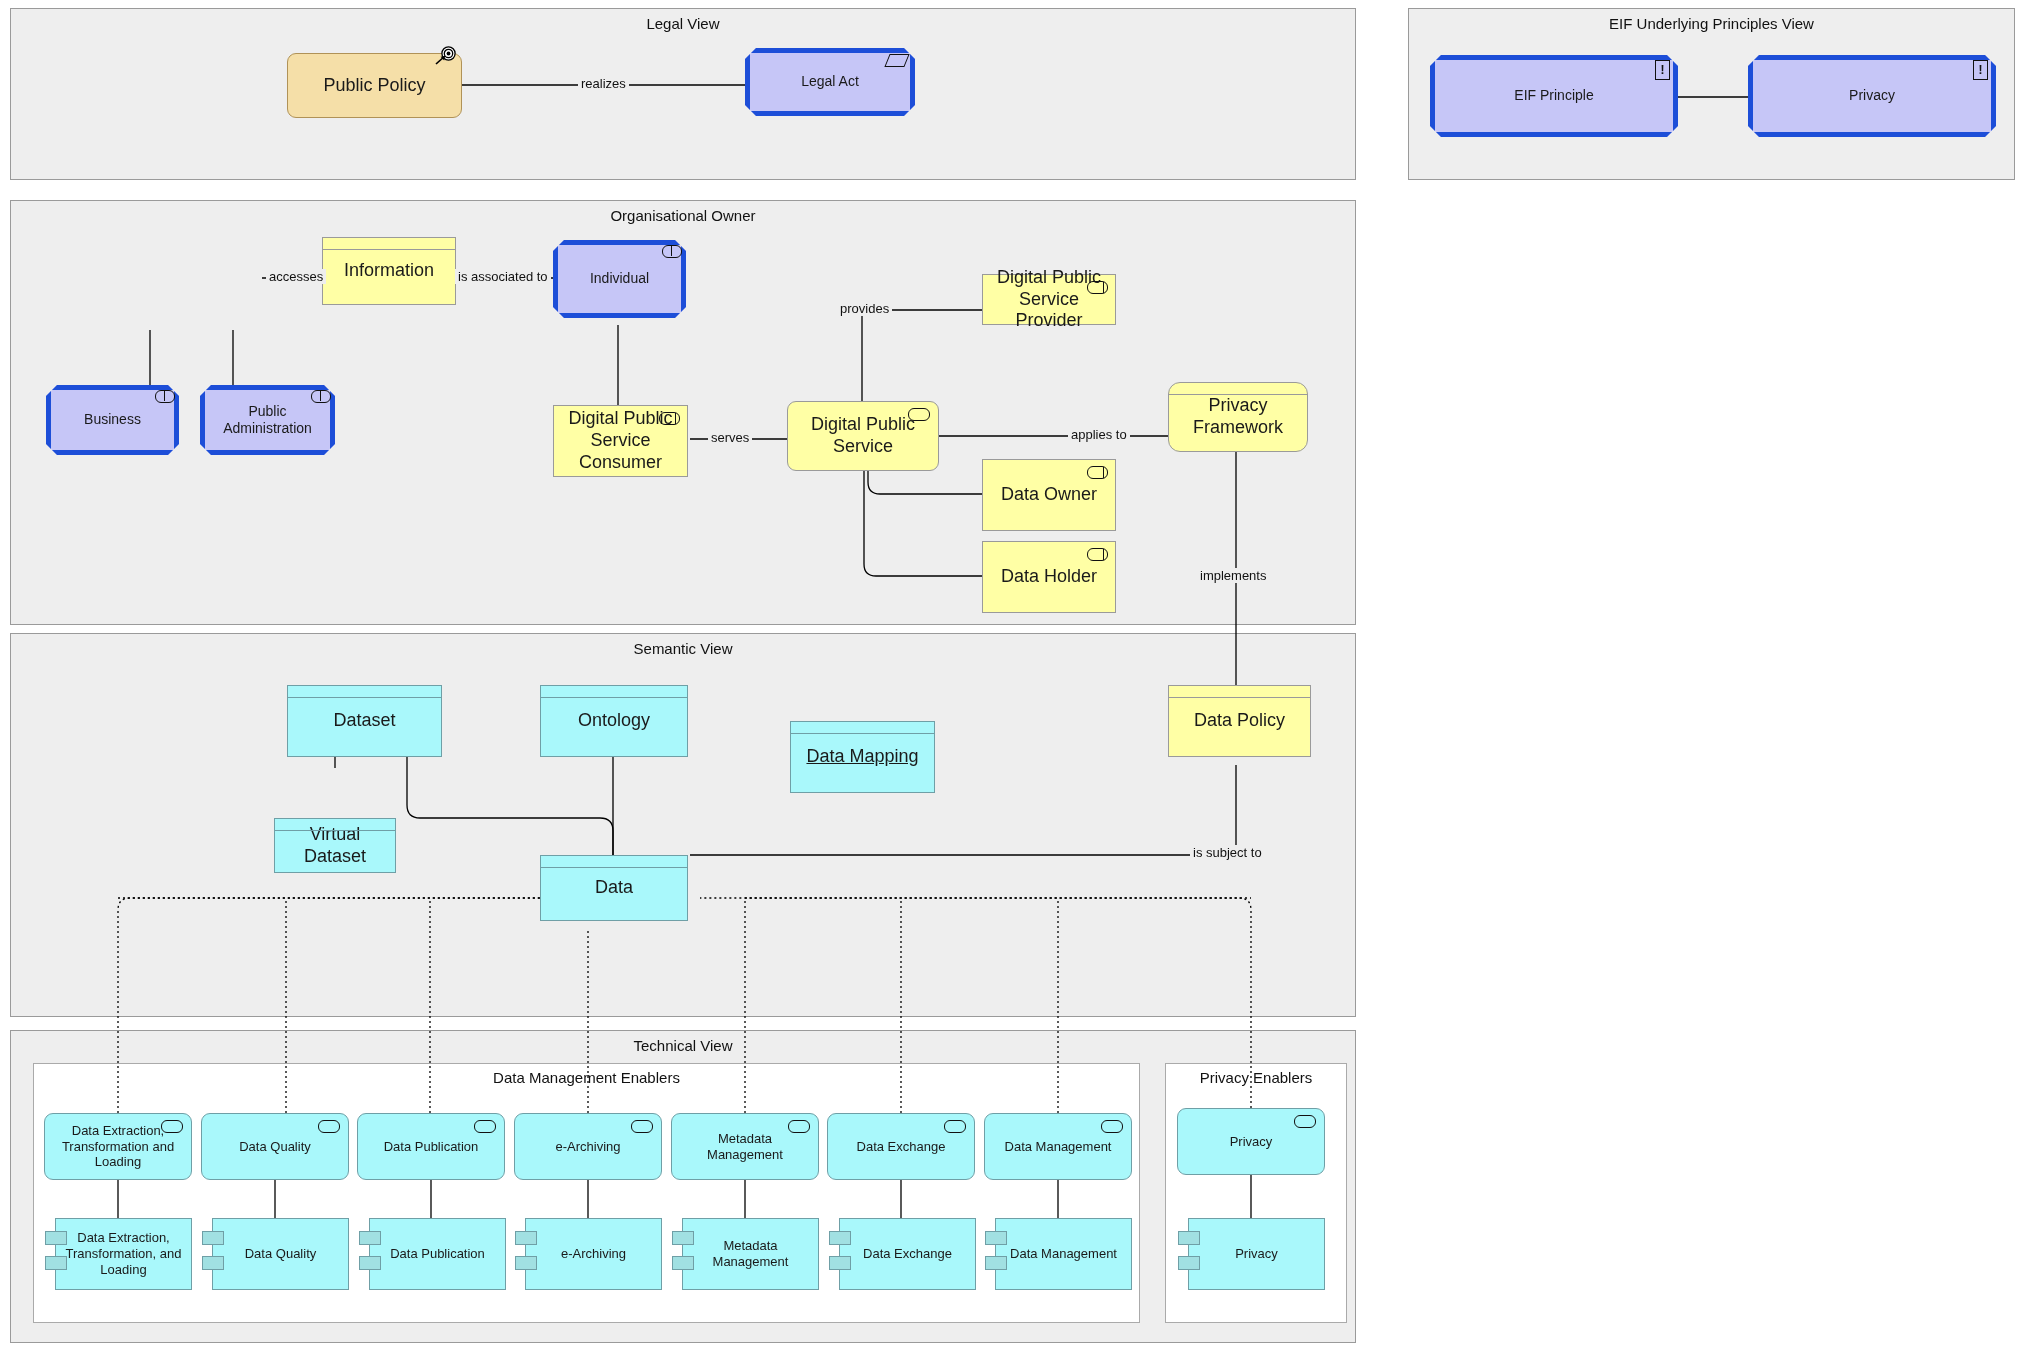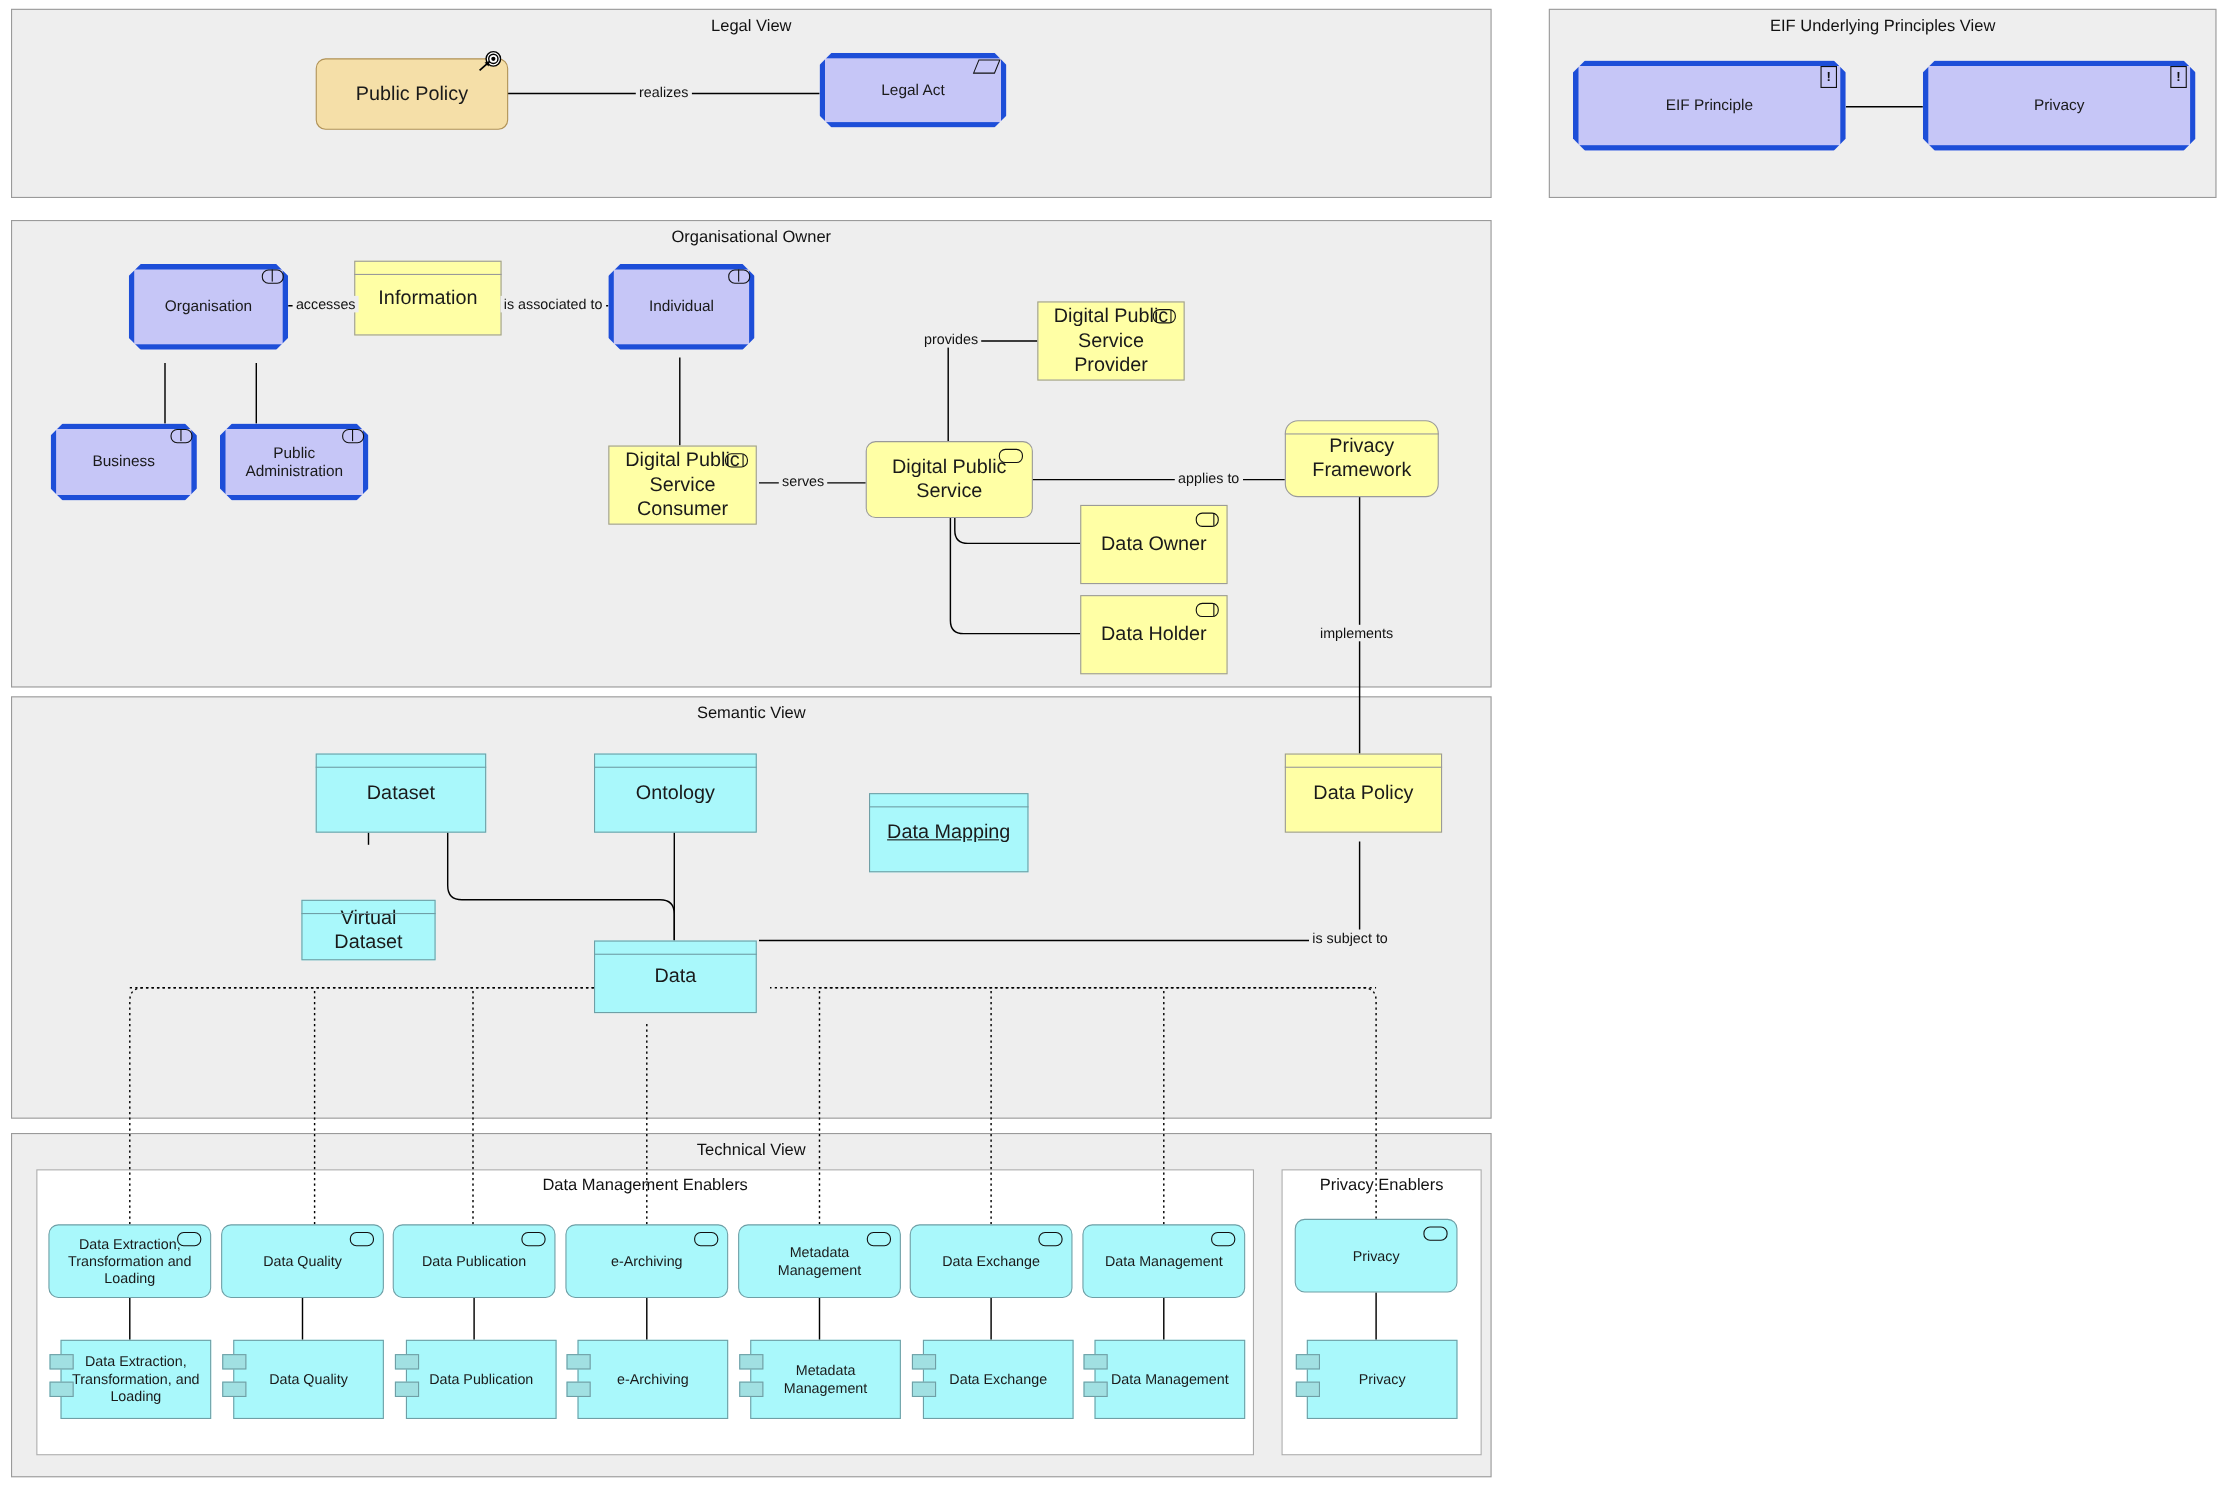--- a/index.html
+++ b/index.html
@@ -181,28 +181,20 @@
     <div class="oct">
         <span>Privacy</span>
       </div>
     <div class="ic-principle">!</div>
   </div>
 
   <div class="view" style="left:10px;top:200px;width:1346px;height:425px;">
     <div class="view-title">Organisational Owner</div>
   </div>
 
-  <div class="oct-wrap" style="left:117px;top:240px;width:145px;height:78px;">
-    <div class="oct">
-        <span>Organisation</span>
-      </div>
-    <div class="ic">
-        <div class="ic-actor"></div>
-      </div>
-  </div>
 
   <div class="node obj" style="left:322px;top:237px;width:134px;height:68px;position:absolute;">
     <div class="obj-band"></div>
     <span>Information</span>
   </div>
 
   <div class="oct-wrap" style="left:553px;top:240px;width:133px;height:78px;">
     <div class="oct">
         <span>Individual</span>
       </div>
@@ -232,21 +224,21 @@
   <div class="node sqy" style="left:553px;top:405px;width:135px;height:72px;">
     <span>Digital Public Service Consumer</span>
     <div class="ic-role"></div>
   </div>
 
   <div class="node rrect" style="left:787px;top:401px;width:152px;height:70px;background:#ffffa5;border:1px solid #9a9a9a;">
     <span>Digital Public Service</span>
     <div class="ic-service"></div>
   </div>
 
-  <div class="node sqy" style="left:943px;top:274px;width:134px;height:72px;">
+  <div class="node sqy" style="left:982px;top:274px;width:134px;height:51px;">
     <span>Digital Public Service Provider</span>
     <div class="ic-role"></div>
   </div>
 
   <div class="node sqy" style="left:982px;top:459px;width:134px;height:72px;">
     <span>Data Owner</span>
     <div class="ic-role"></div>
   </div>
 
   <div class="node sqy" style="left:982px;top:541px;width:134px;height:72px;">

